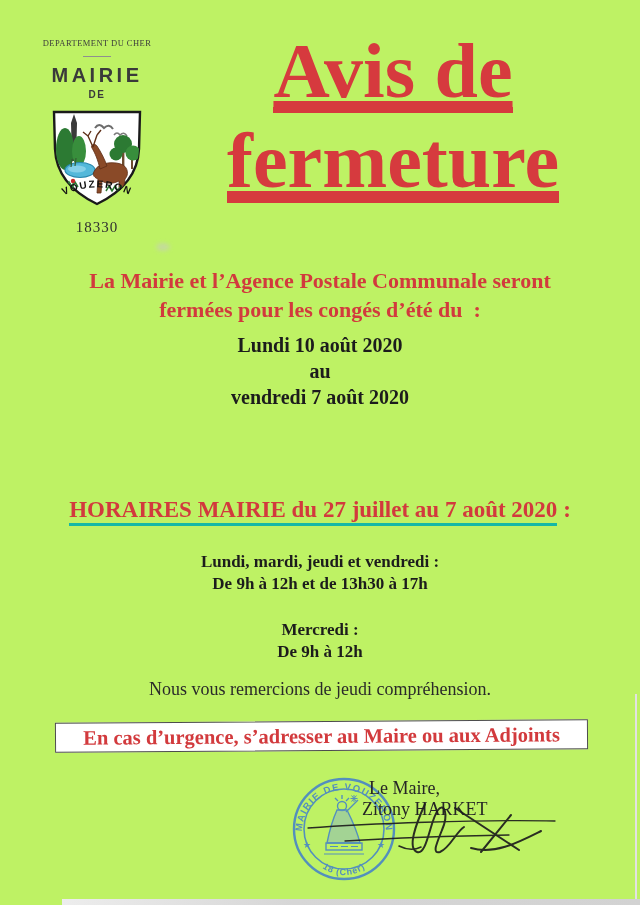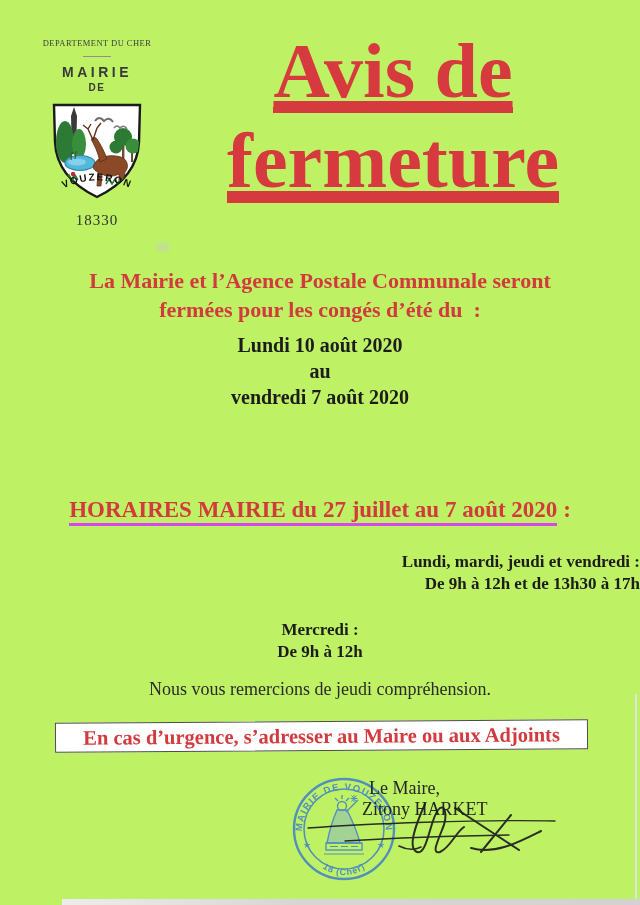--- a/index.html
+++ b/index.html
@@ -5,39 +5,39 @@
   html,body{margin:0;padding:0;background:#9a9a9a;}
   #page{
     position:relative;width:640px;height:905px;margin:0 auto;
     background:#bef264;overflow:hidden;
     font-family:"Liberation Serif", serif;color:#1f1f1f;
   }
   
   .letterhead{position:absolute;left:30px;top:38px;width:134px;text-align:center;}
   .dept{font-size:8.5px;letter-spacing:.45px;color:#3c3c3c;white-space:nowrap;}
   .lh-divider{width:28px;border:0;border-top:1.2px solid #8f8f8f;margin:8px auto 7px auto;}
-  .mairie{font-family:"Liberation Sans",sans-serif;font-weight:600;font-size:14px;
+  .mairie{font-family:"Liberation Sans",sans-serif;font-weight:600;font-size:20px;
           letter-spacing:3.5px;color:#3a3a3a;}
   .de{font-family:"Liberation Sans",sans-serif;font-weight:600;font-size:10px;
       letter-spacing:1.5px;color:#3a3a3a;margin-top:2px;}
   .coat{margin-top:7px;}
   .postal{font-size:15px;letter-spacing:1px;color:#303030;margin-top:6px;}
   
   .title{position:absolute;left:173px;top:26px;width:440px;text-align:center;
          color:#d63a3e;font-weight:bold;}
   .title-line{line-height:90px;font-size:78px;white-space:nowrap;}
   .title-line > span{display:inline-block;line-height:72px;border-bottom:6px solid #d63a3e;text-decoration:underline;}
   
   .centerblock{position:absolute;left:0;width:640px;text-align:center;}
   .intro{top:266px;color:#d23a3d;font-weight:bold;font-size:22px;line-height:29px;}
   .dates{top:332px;font-weight:bold;font-size:20px;line-height:26px;color:#1c1c1c;}
   .horaires-h{top:497px;color:#d23a3d;font-weight:bold;font-size:23px;white-space:nowrap;}
-  .horaires-h .u{border-bottom:3px solid #d946ef;padding-bottom:1px;}
+  .horaires-h .u{border-bottom:3px solid #14b8a6;padding-bottom:1px;}
   .hours{font-weight:bold;font-size:17px;line-height:22px;color:#1c1c1c;}
-  .hours1{top:551px;text-align:right;}
+  .hours1{top:551px;}
   .hours2{top:619px;}
   .thanks{top:679px;font-size:18px;color:#2a2a2a;}
   
   .urgbox{position:absolute;left:55px;top:721px;width:531px;height:28px;
           border:1.5px solid #4d4d4d;transform:rotate(-.4deg);
           display:flex;align-items:center;justify-content:center;background:#fff;}
   .urgbox span{color:#d23a3d;font-weight:bold;font-size:20.5px;white-space:nowrap;}
   
   .signatory{position:absolute;left:362px;top:778px;font-size:18px;line-height:21px;
              color:#262626;z-index:2;}

